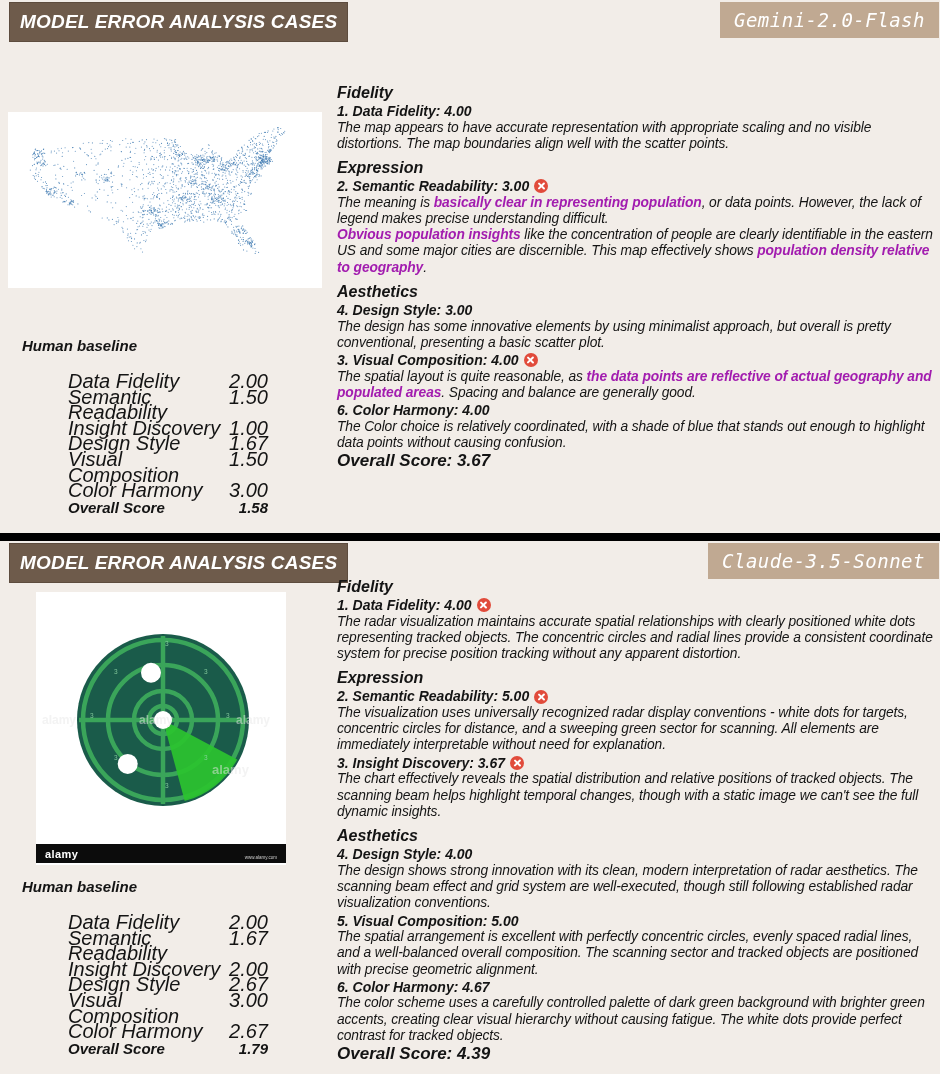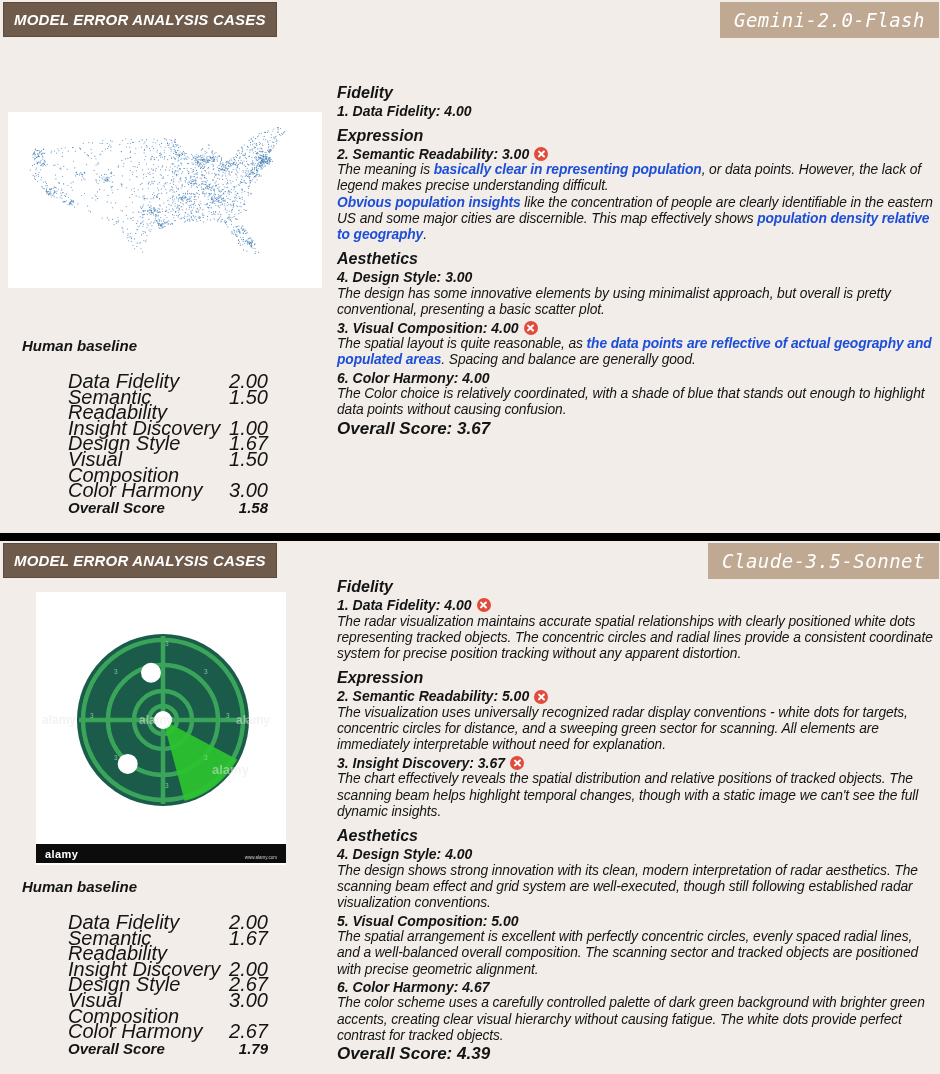--- a/index.html
+++ b/index.html
@@ -3,22 +3,22 @@
 <meta charset="utf-8">
 <style>
   html,body{margin:0;padding:0;}
   .page{position:relative;width:940px;height:1074px;background:#f2ede8;overflow:hidden;
         font-family:"Liberation Sans",sans-serif;color:#141414;}
   .panel{position:absolute;left:0;width:940px;height:533px;overflow:hidden;}
   .panel-0{top:0;}
   .panel-1{top:541px;}
   .divider{position:absolute;top:533px;left:0;width:940px;height:8px;background:#000;}
 
-  .case-header{position:absolute;left:3px;top:2px;background:#6e5b4b;color:#fff;
-    font-weight:bold;font-style:italic;font-size:15px;letter-spacing:.2px;
+  .case-header{position:absolute;left:9px;top:2px;background:#6e5b4b;color:#fff;
+    font-weight:bold;font-style:italic;font-size:19px;letter-spacing:.2px;
     padding:9px 11px;box-shadow:0 0 0 1px #5d4c3e inset;}
   .model-badge{position:absolute;right:1px;top:2px;background:#c0a992;color:#fff;
     height:36px;line-height:36px;padding:0 14px;font-size:19px;font-style:italic;
     font-family:"DejaVu Sans Mono",monospace;letter-spacing:.5px;}
 
   .artifact-card{position:absolute;background:#fff;}
   .map-card{left:8px;top:112px;width:314px;height:176px;}
   .radar-card{left:36px;top:51px;width:250px;height:273px;}
   .radar-card svg{position:absolute;left:0;top:0;}
   .alamy-bar{position:absolute;left:0;right:0;bottom:2px;height:19px;background:#0c0c0c;
@@ -37,21 +37,21 @@
 
   .review{position:absolute;left:337px;width:598px;}
   .panel-0 .review{top:84px;}
   .panel-1 .review{top:37px;}
   .sec-heading{font-weight:bold;font-style:italic;font-size:16px;line-height:18px;
     margin:7px 0 1px;}
   .sec-heading:first-child{margin-top:0;}
   .item-title{font-weight:bold;font-style:italic;font-size:14px;line-height:16.5px;
     margin-top:1px;display:flex;align-items:center;gap:5px;}
   .item-body{font-style:italic;font-size:13.8px;line-height:16.3px;letter-spacing:-.1px;}
-  .hl{color:#1d4ed8;font-weight:bold;}
+  .hl{color:#a21caf;font-weight:bold;}
   .overall{font-weight:bold;font-style:italic;font-size:17px;}
 
   .err-icon{position:relative;display:inline-block;width:14px;height:14px;border-radius:50%;
     background:#e14b3b;flex:0 0 auto;}
   .err-icon::before,.err-icon::after{content:"";position:absolute;left:2.6px;top:6px;
     width:8.8px;height:2.1px;background:#fff;border-radius:1px;}
   .err-icon::before{transform:rotate(45deg);}
   .err-icon::after{transform:rotate(-45deg);}
 </style>
 </head>
@@ -2301,20 +2301,21 @@
             <span>1.58</span>
           </div>
         </div>
     </div>
 
     <div class="review" id="review-0">
         <div class="sec-heading">Fidelity</div>
         <div class="item-title">
           <span>1. Data Fidelity: 4.00</span>
         </div>
+        <div class="item-body"><span>The map appears to have accurate representation with appropriate scaling and no visible distortions. The map boundaries align well with the scatter points.</span></div>
         <div class="sec-heading">Expression</div>
         <div class="item-title">
           <span>2. Semantic Readability: 3.00</span>
           <span class="err-icon"></span>
         </div>
         <div class="item-body"><span>The meaning is </span><span class="hl">basically clear in representing population</span><span>, or data points. However, the lack of legend makes precise understanding difficult.</span></div>
         <div class="item-body"><span class="hl">Obvious population insights</span><span> like the concentration of people are clearly identifiable in the eastern US and some major cities are discernible. This map effectively shows </span><span class="hl">population density relative to geography</span><span>.</span></div>
         <div class="sec-heading">Aesthetics</div>
         <div class="item-title">
           <span>4. Design Style: 3.00</span>

